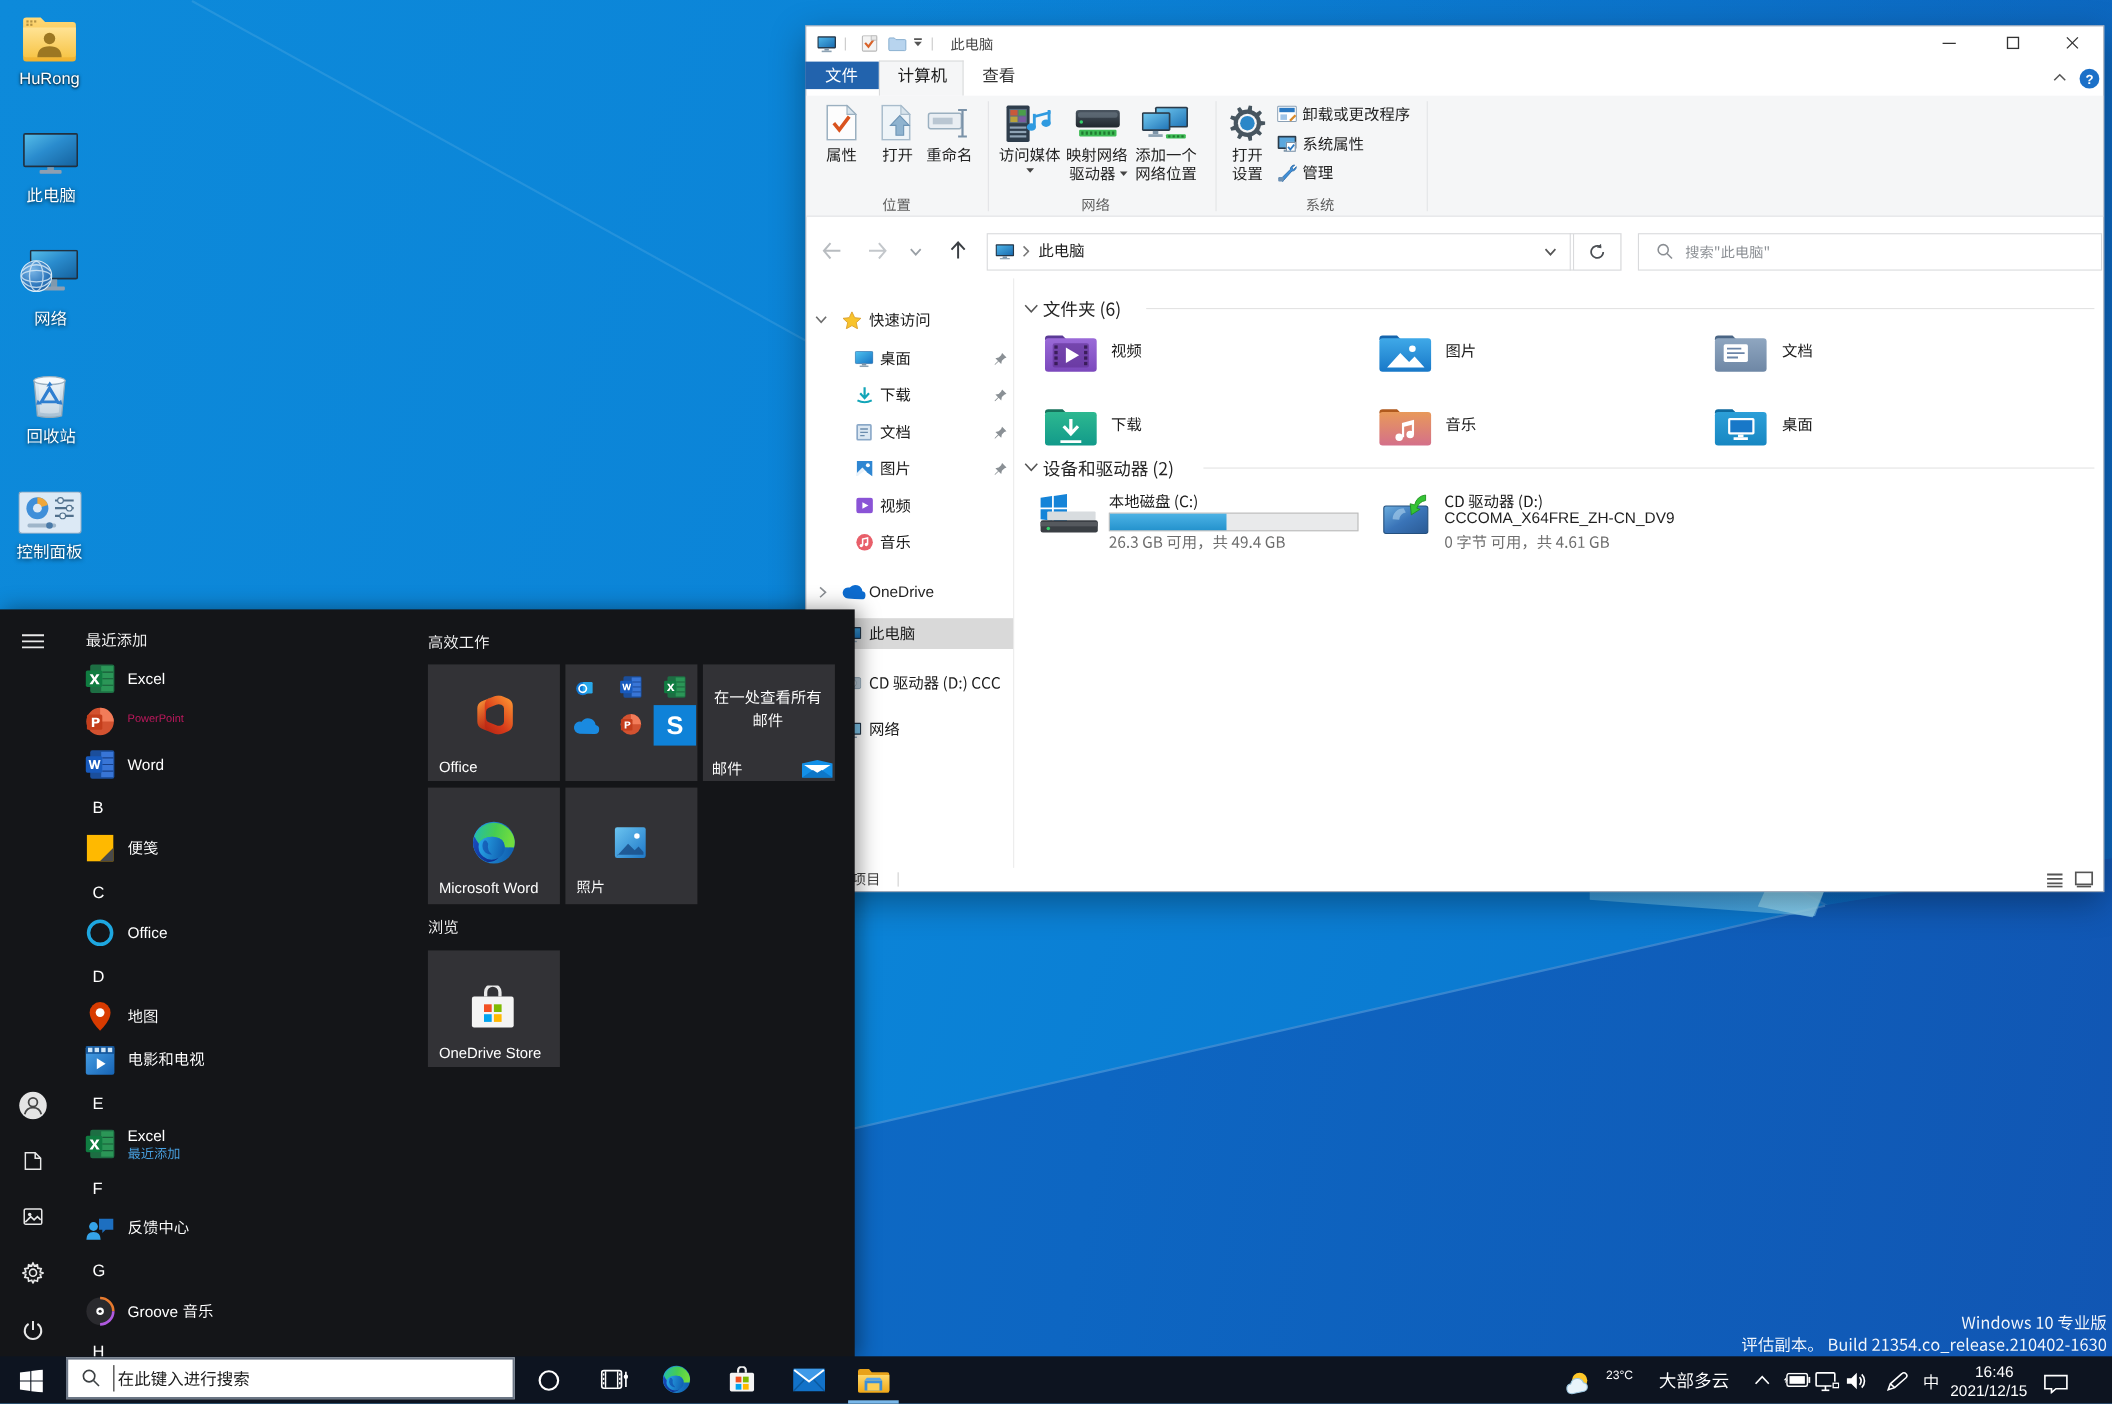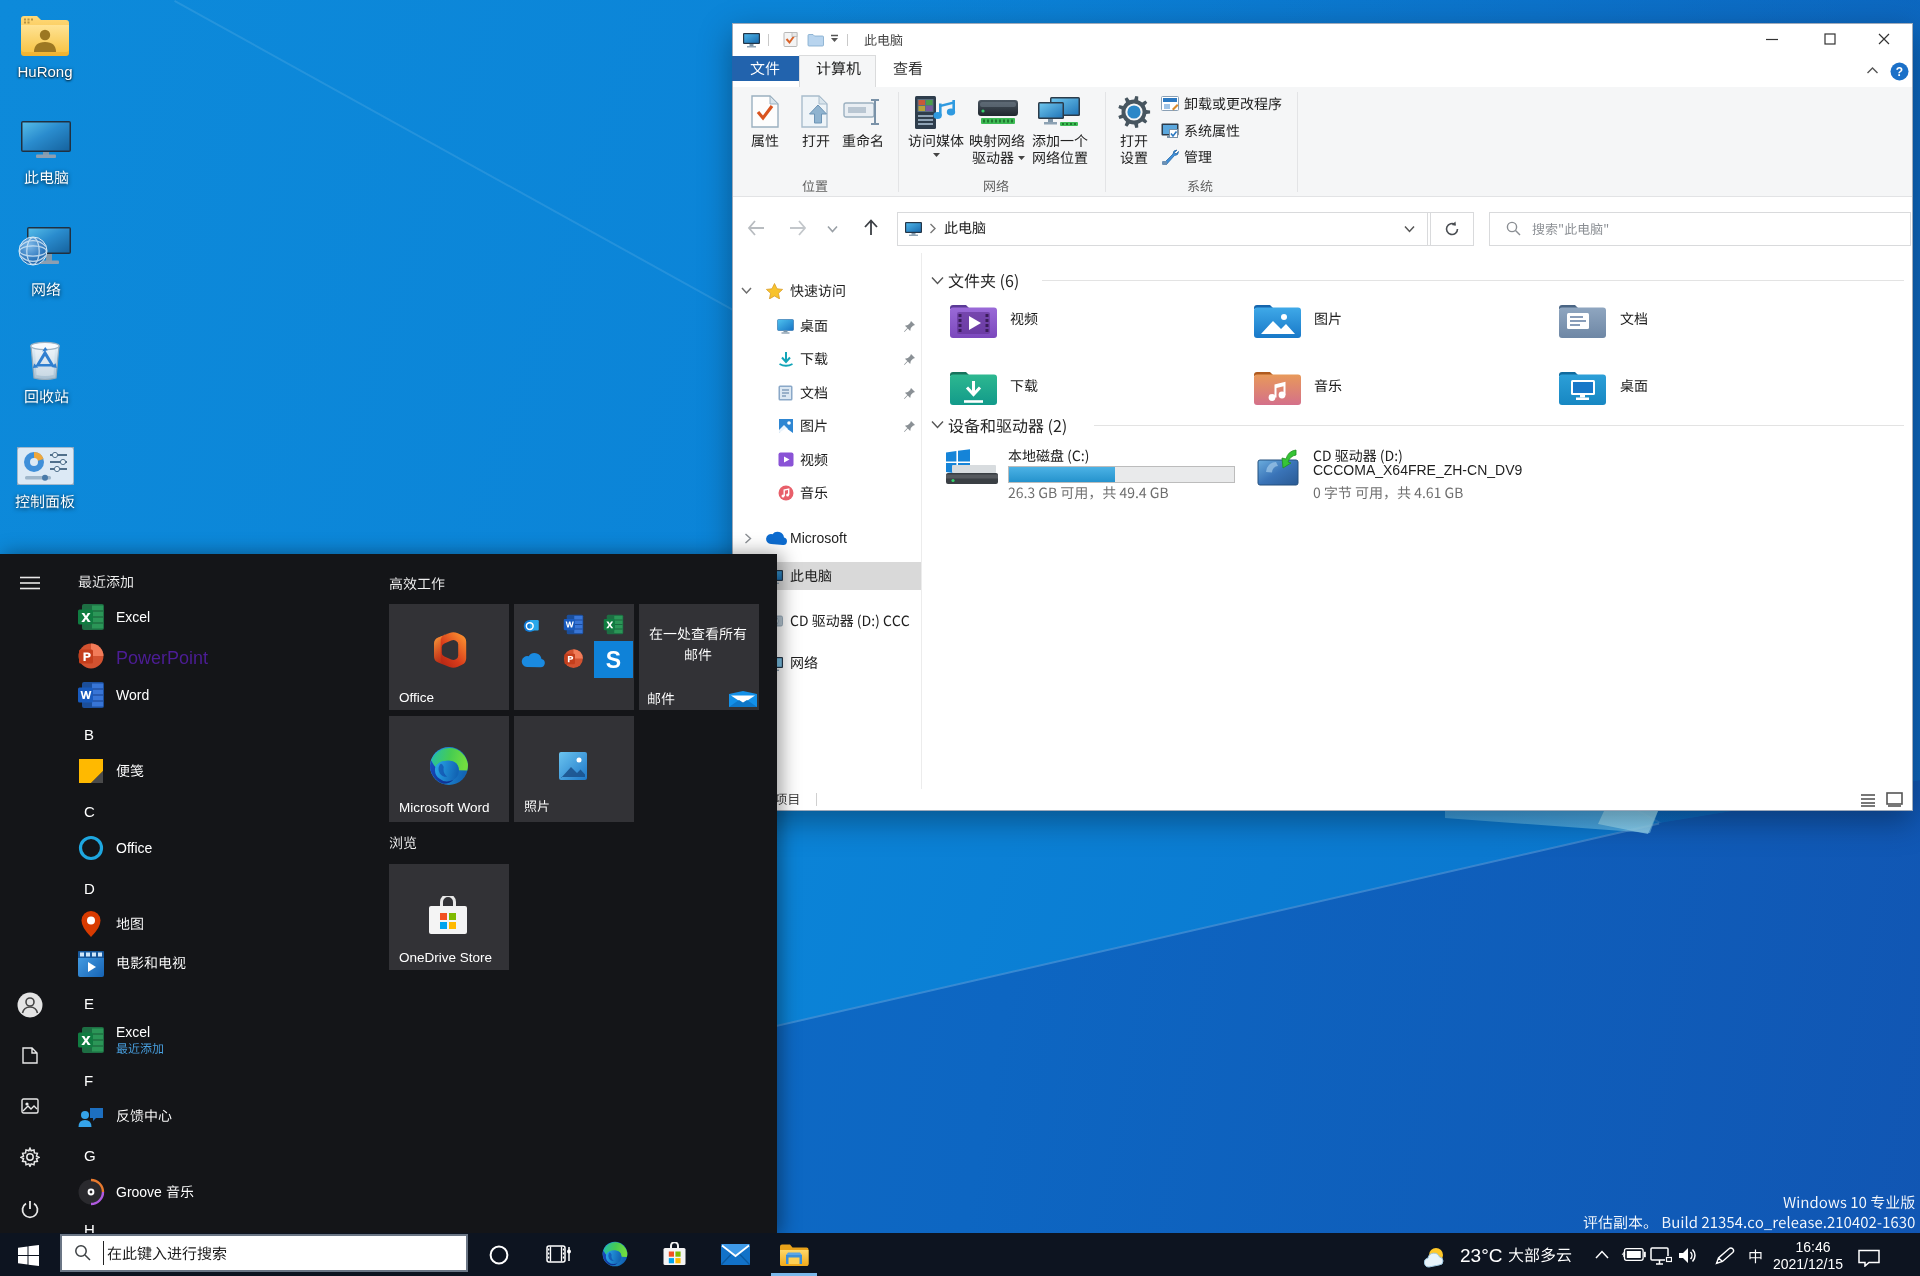--- a/index.html
+++ b/index.html
@@ -812,21 +812,21 @@
   </svg>
 <svg class="abs" style="left:904px;top:420px" width="12" height="12" viewBox="0 0 12 12">
     <path d="M7 1 l4 4 -2 .8 -2.2 2.2 -.6 3 -2.4-2.4 -3.3 3.3 -.5-.5 3.3-3.3 -2.4-2.4 3-.6 2.2-2.2 z" fill="#8a9095"></path>
   </svg>
 <svg class="abs" style="left:744px;top:533px" width="8" height="11" viewBox="0 0 8 11">
     <path d="M1.5 1 L6.5 5.5 L1.5 10" stroke="#8a8e93" stroke-width="1.4" fill="none"></path>
   </svg>
 <svg class="abs" style="left:765px;top:531px" width="22" height="14" viewBox="0 0 22 14">
     <path d="M6 13 a5 5 0 1 1 1.5-9.8 A6.5 6.5 0 0 1 19 6.5 a3.8 3.8 0 0 1 -1 7.5 z" fill="#0d6cd0"></path>
   </svg>
-<div class="lat" style="left:790px;top:530px;font-size:14px;color:#1f1f1f">Microsoft</div>
+<div class="lat" style="left:790px;top:530px;font-size:14px;color:#1f1f1f">OneDrive</div>
 <div class="abs" style="left:733px;top:562px;width:188px;height:28px;background:#d9d9d9"></div>
 <svg class="abs" style="left:745px;top:571px" width="8" height="11" viewBox="0 0 8 11">
     <path d="M1.5 1 L6.5 5.5 L1.5 10" stroke="#555" stroke-width="1.4" fill="none"></path>
   </svg>
 <svg class="abs" style="left:766px;top:569px" width="17" height="15" viewBox="0 0 17 15">
 <defs>
       <linearGradient id="nm2" x1="0" y1="0" x2="1" y2="1">
         <stop offset="0" stop-color="#4db4e8"></stop>
         <stop offset="1" stop-color="#1a6cb0"></stop>
       </linearGradient>
@@ -1231,21 +1231,21 @@
     <rect x="1" y="6.5" width="15" height="15" rx="1.5" fill="#107c41"></rect>
     <path d="M4.5 10 h2.8 l1.7 3 1.7-3 h2.8 l-3.1 4.5 3.3 4.5 h-2.9 l-1.8-3.1 -1.8 3.1 h-2.9 l3.3-4.5 z" fill="#fff"></path>
   </svg>
 <div class="lat" style="left:116px;top:609px;font-size:14px;color:#fff">Excel</div>
 <svg class="abs" style="left:77px;top:642px" width="28" height="28" viewBox="0 0 28 28">
     <circle cx="14" cy="14" r="12.5" fill="#d35230"></circle>
     <path d="M14 1.5 a12.5 12.5 0 0 1 12.5 12.5 h-12.5 z" fill="#ff8f6b" opacity=".7"></path>
     <rect x="2" y="7.5" width="14" height="14" rx="1.5" fill="#c43e1c"></rect>
     <path d="M6.5 10.5 h4.2 q3 0 3 2.6 q0 2.6 -3 2.6 h-2 v3.3 h-2.2 z M8.7 12.2 v1.9 h1.7 q1 0 1-1 q0-.9 -1-.9 z" fill="#fff"></path>
   </svg>
-<div class="lat" style="left:116px;top:648px;font-size:18px;color:#4c1d95">PowerPoint</div>
+<div class="lat" style="left:116px;top:648px;font-size:10px;color:#be185d">PowerPoint</div>
 <svg class="abs" style="left:77px;top:681px" width="28" height="28" viewBox="0 0 28 28">
     <rect x="5" y="1" width="22" height="26" rx="2" fill="#1b4e9b"></rect>
     <rect x="15" y="2.5" width="11" height="23" fill="#3d7de0" opacity=".85"></rect>
     <g stroke="#16408a" stroke-width="1">
       <line x1="16" y1="8" x2="26" y2="8"></line>
       <line x1="16" y1="14" x2="26" y2="14"></line>
       <line x1="16" y1="20" x2="26" y2="20"></line>
     </g>
     <rect x="1" y="6.5" width="15" height="15" rx="1.5" fill="#185abd"></rect>
     <path d="M3.5 10 h1.9 l1.2 5.5 1.4-5.5 h1.9 l1.4 5.5 1.2-5.5 h1.9 l-2.1 8 h-2 l-1.3-5 -1.3 5 h-2 z" fill="#fff"></path>
@@ -1631,21 +1631,21 @@
 <path d="M1 7 h28.5 V21 q0 2 -2 2 h-24.5 q-2 0-2-2 z" fill="url(#tf)"></path>
 <path d="M7 12 h16 v9 h-16 z" fill="#3c8fd8"></path>
     <path d="M9.5 14.5 h11 v6.5 h-11 z" fill="#ffd055"></path>
     <path d="M7 12 l2 -2.5 h12 l2 2.5" fill="#5aa6e8"></path>
   </svg>
 <div class="abs" style="left:771px;top:1273px;width:46px;height:3px;background:#7ab8ea"></div>
 <svg class="abs" style="left:1422px;top:1246px" width="25" height="23" viewBox="0 0 25 23">
 <circle cx="14" cy="9" r="7" fill="#ffc829"></circle>
 <path d="M7 21 a4.5 4.5 0 0 1 -1-8.9 A6 6 0 0 1 17.5 11 a4 4 0 0 1 3.5 4 a4 4 0 0 1 -4 4 z" fill="#e8f4fb" stroke="#9ec8e0" stroke-width="1"></path>
   </svg>
-<div class="lat" style="left:1460px;top:1245px;font-size:19px;color:#fff">23°C</div>
+<div class="lat" style="left:1460px;top:1245px;font-size:11px;color:#fff">23°C</div>
 <div style="position:absolute;left:1508.0px;top:1247.3px;width:66.0px;height:19px;">
     <svg width="64.0" height="19" viewBox="0 0 64.0 19">
       <g fill="#ffffff" transform="translate(0 14) scale(0.016000 -0.016000)">
         <use href="#u5927"></use>
         <use href="#u90E8" x="1000"></use>
         <use href="#u591A" x="2000"></use>
         <use href="#u4E91" x="3000"></use>
       </g>
     </svg>
   </div>

